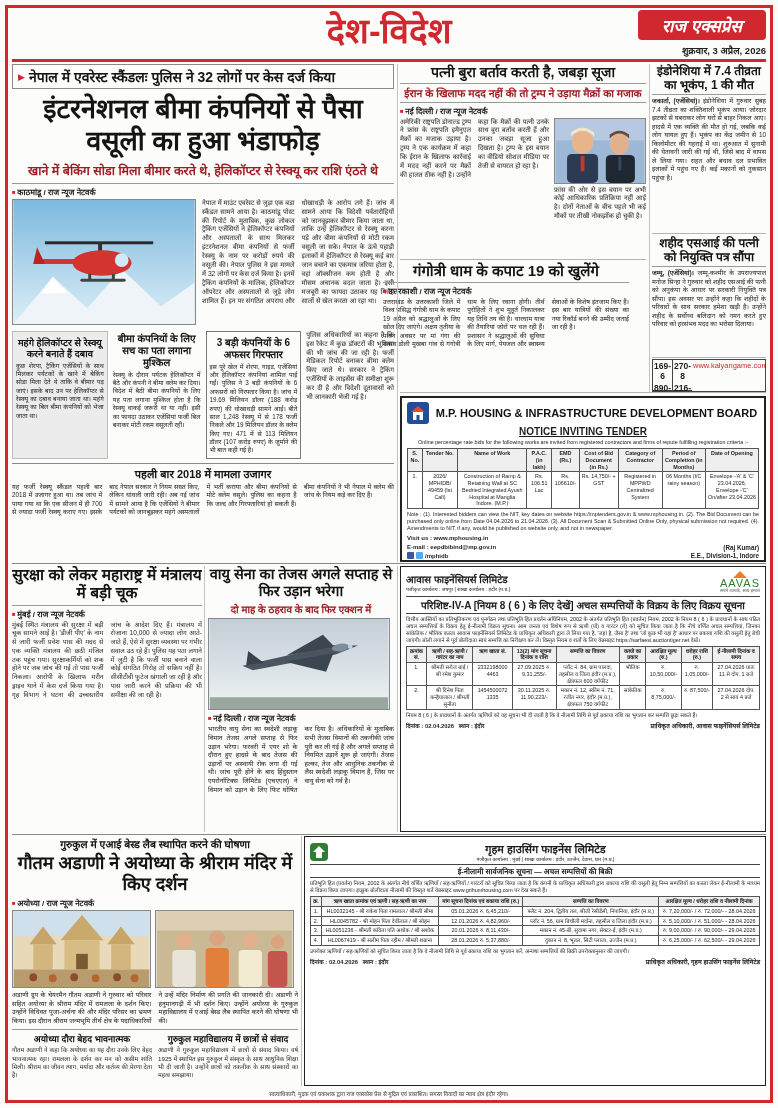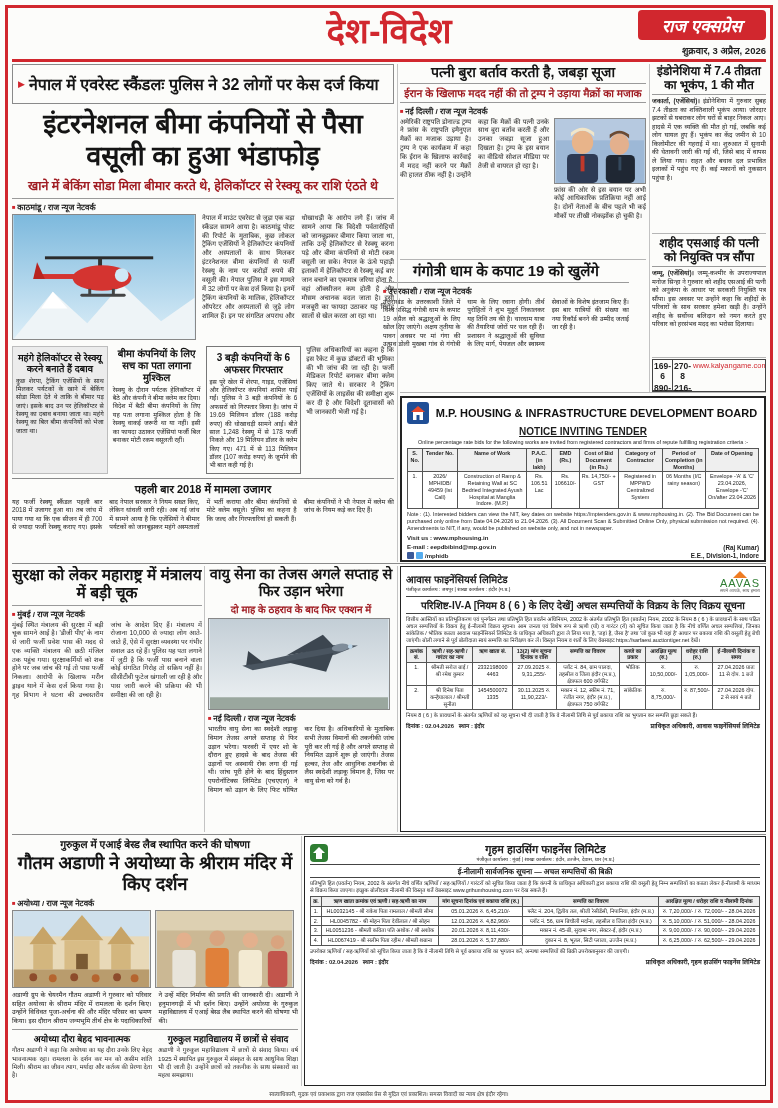--- a/index.html
+++ b/index.html
@@ -18,21 +18,21 @@
   .m-webstrip{position:absolute;left:0;bottom:0;width:150px;background:#d1272e;color:#fff;
               font-size:8px;font-weight:bold;padding:1px 4px}
   .m-title{position:absolute;left:0;right:0;top:4px;text-align:center;font-size:35px;font-weight:bold;
            color:#d1272e;line-height:1.1}
   .m-brandbox{position:absolute;right:0;top:2px;width:128px;height:30px;background:#d1272e;border-radius:4px;
               color:#fff;font-weight:bold;font-size:17px;display:flex;align-items:center;justify-content:center;
               font-style:italic}
   .m-date{position:absolute;right:0;top:36px;font-size:9.5px;font-weight:bold;color:#222}
 
   
-  .kicker{border:1px solid #8a8a8a;padding:8px 5px;font-size:16px;font-weight:bold;color:#161616;
+  .kicker{border:1px solid #8a8a8a;padding:2px 5px;font-size:14px;font-weight:bold;color:#161616;
           display:flex;align-items:center;gap:4px}
   .kicker::before{content:"▶";color:#d1272e;font-size:9px}
   .hl{font-weight:bold;color:#141414;text-align:center;line-height:1.18}
   .sub{color:#a01d23;font-weight:bold;text-align:center}
   .by{font-size:8px;font-weight:bold;color:#222;margin:2px 0}
   .by::before{content:"■ ";color:#d1272e;font-size:6px;vertical-align:1px}
   .body{font-size:6.7px;line-height:1.33;text-align:justify;color:#262626}
   .cols2{column-count:2;column-gap:7px}
   .cols3{column-count:3;column-gap:7px}
   .cols4{column-count:4;column-gap:7px}
@@ -405,21 +405,21 @@
         <div class="body" style="font-size:6.2px">गौतम अडाणी ने कहा कि अयोध्या का यह दौरा उनके लिए बेहद भावनात्मक रहा। रामलला के दर्शन कर मन को असीम शांति मिली। श्रीराम का जीवन त्याग, मर्यादा और कर्तव्य की प्रेरणा देता है।</div>
       </div>
       <div style="flex:1">
         <div class="crosshead" style="font-size:9px">गुरुकुल महाविद्यालय में छात्रों से संवाद</div>
         <div class="body" style="font-size:6.2px">अडाणी ने गुरुकुल महाविद्यालय में छात्रों से संवाद किया। वर्ष 1925 में स्थापित इस गुरुकुल में संस्कृत के साथ आधुनिक शिक्षा भी दी जाती है। उन्होंने छात्रों को तकनीक के साथ संस्कारों का महत्व समझाया।</div>
       </div>
     </div>
   </section>
 
   <section class="blk notice" style="left:304px;top:836px;width:462px;height:250px;border-width:1px">
-    <div style="display:flex;align-items:flex-end;gap:3px">
+    <div style="display:flex;align-items:center;gap:3px">
       <svg width="18" height="18" viewBox="0 0 18 18">
         <rect width="18" height="18" rx="4" fill="#2e7d32"></rect>
         <polygon points="9,3 15,9 3,9" fill="#fff"></polygon>
         <rect x="6" y="9" width="6" height="6" fill="#fff"></rect>
       </svg>
       <div style="flex:1;text-align:center">
         <div style="font-size:11px;font-weight:bold">गृहम हाउसिंग फाइनेंस लिमिटेड</div>
         <div style="font-size:5px">पंजीकृत कार्यालय : मुंबई | शाखा कार्यालय : इंदौर, उज्जैन, देवास, धार (म.प्र.)</div>
       </div>
     </div>

